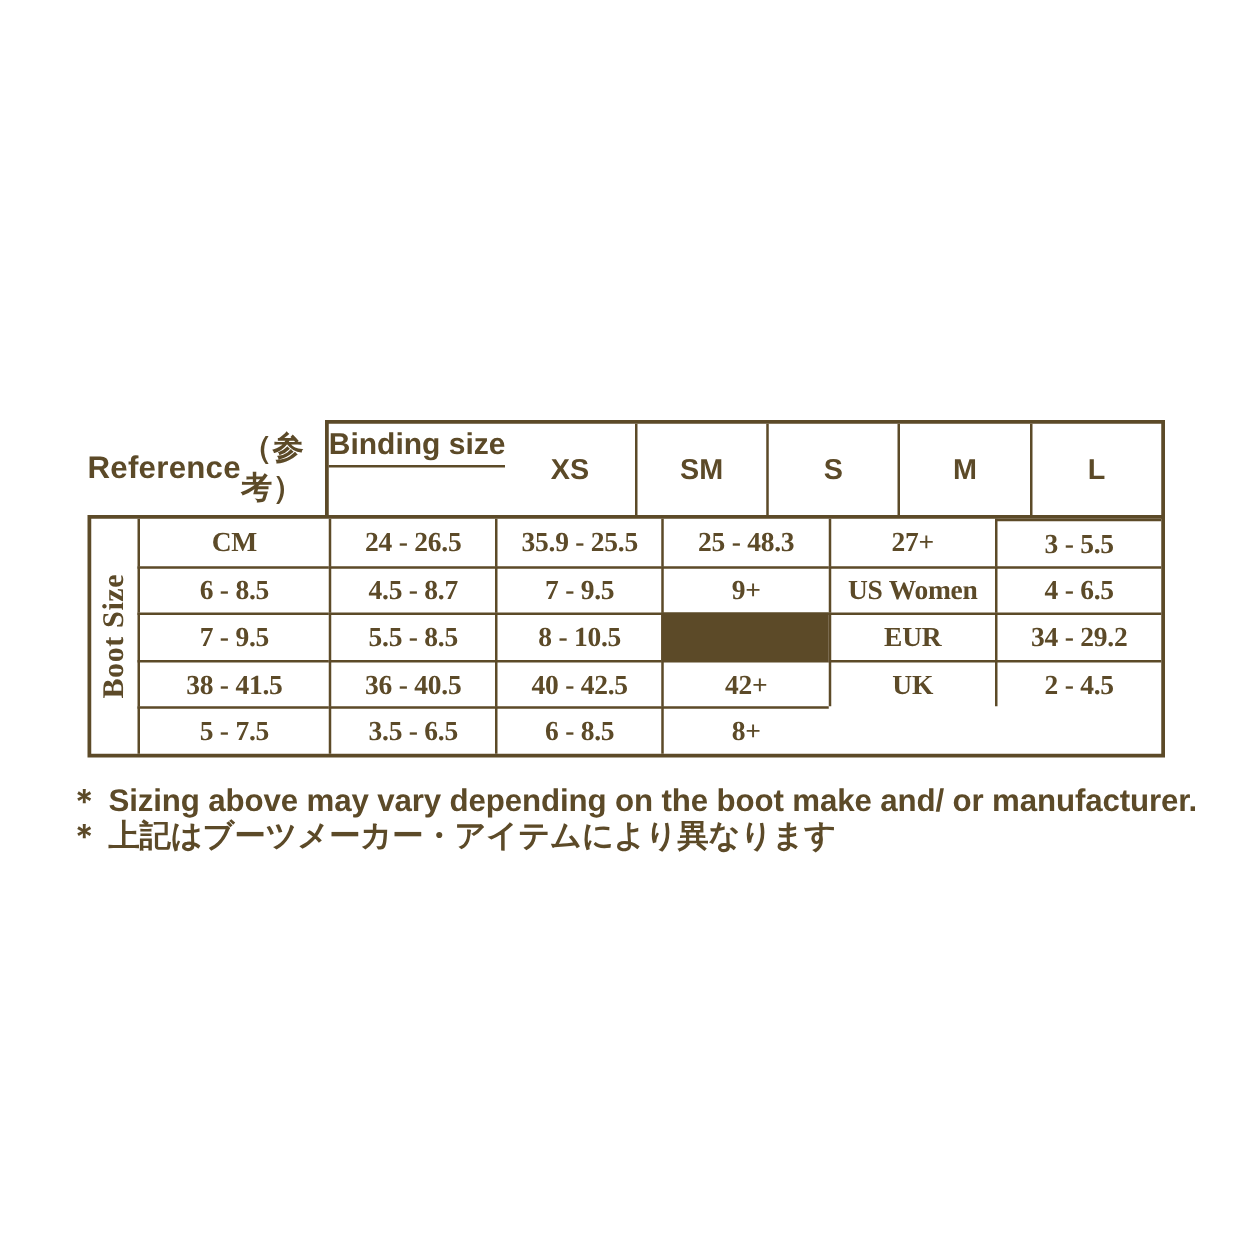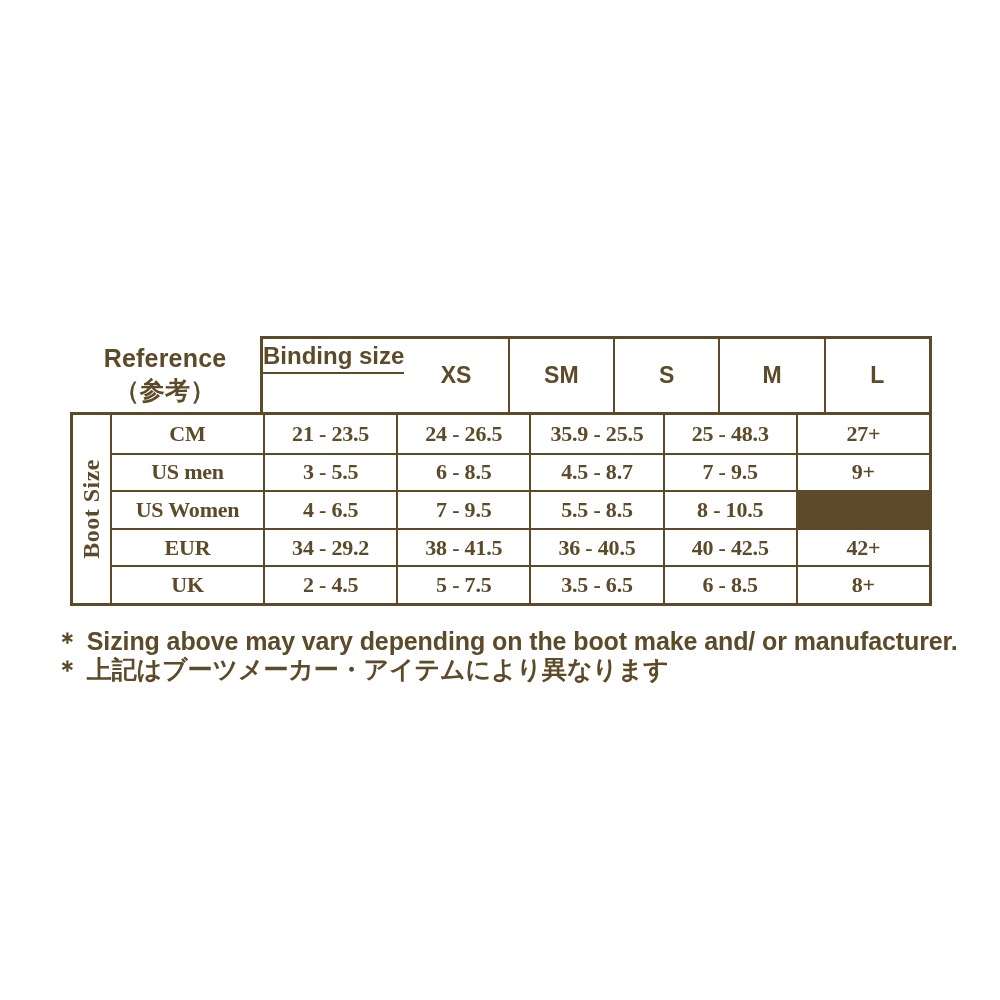--- a/index.html
+++ b/index.html
@@ -12,21 +12,21 @@
     width: 1000px; height: 1000px; position: relative;
     font-family: "Liberation Sans", "DejaVu Sans", sans-serif;
     font-weight: 700;
     color: var(--brown);
     overflow: hidden;
   }
   .chart { position: absolute; left: 70px; top: 336px; width: 862px; }
 
   .header-row { display: flex; height: 76px; }
   .ref-block {
-    width: 190px; display: flex; flex-direction: column;
+    width: 190px; display: flex; flex-direction: row;
     justify-content: center; align-items: center;
     font-size: 25px; line-height: 32px; letter-spacing: 0.2px;
   }
   .binding-block {
     width: 672px; border: 3px solid var(--brown); border-bottom: none;
     display: flex; 
   }
   .binding-title {
     height: 35px; border-bottom: 2px solid var(--brown);
     display: flex; align-items: center; justify-content: center;
@@ -85,27 +85,25 @@
       </div>
     </div>
   </div>
 
   <div class="main-table">
     <div class="cell boot-cell">
       <span class="vert">Boot Size</span>
     </div>
 
     <div class="cell r0">CM</div>
-    <div class="cell r0">21 - 23.5</div>
     <div class="cell r0">24 - 26.5</div>
     <div class="cell r0">35.9 - 25.5</div>
     <div class="cell r0">25 - 48.3</div>
     <div class="cell r0">27+</div>
 
-    <div class="cell">US men</div>
     <div class="cell">3 - 5.5</div>
     <div class="cell">6 - 8.5</div>
     <div class="cell">4.5 - 8.7</div>
     <div class="cell">7 - 9.5</div>
     <div class="cell">9+</div>
 
     <div class="cell">US Women</div>
     <div class="cell">4 - 6.5</div>
     <div class="cell">7 - 9.5</div>
     <div class="cell">5.5 - 8.5</div>

